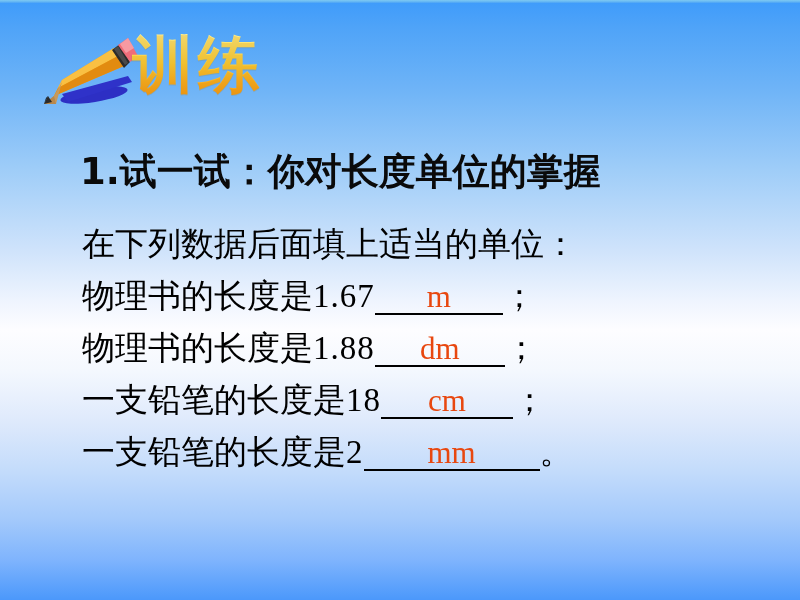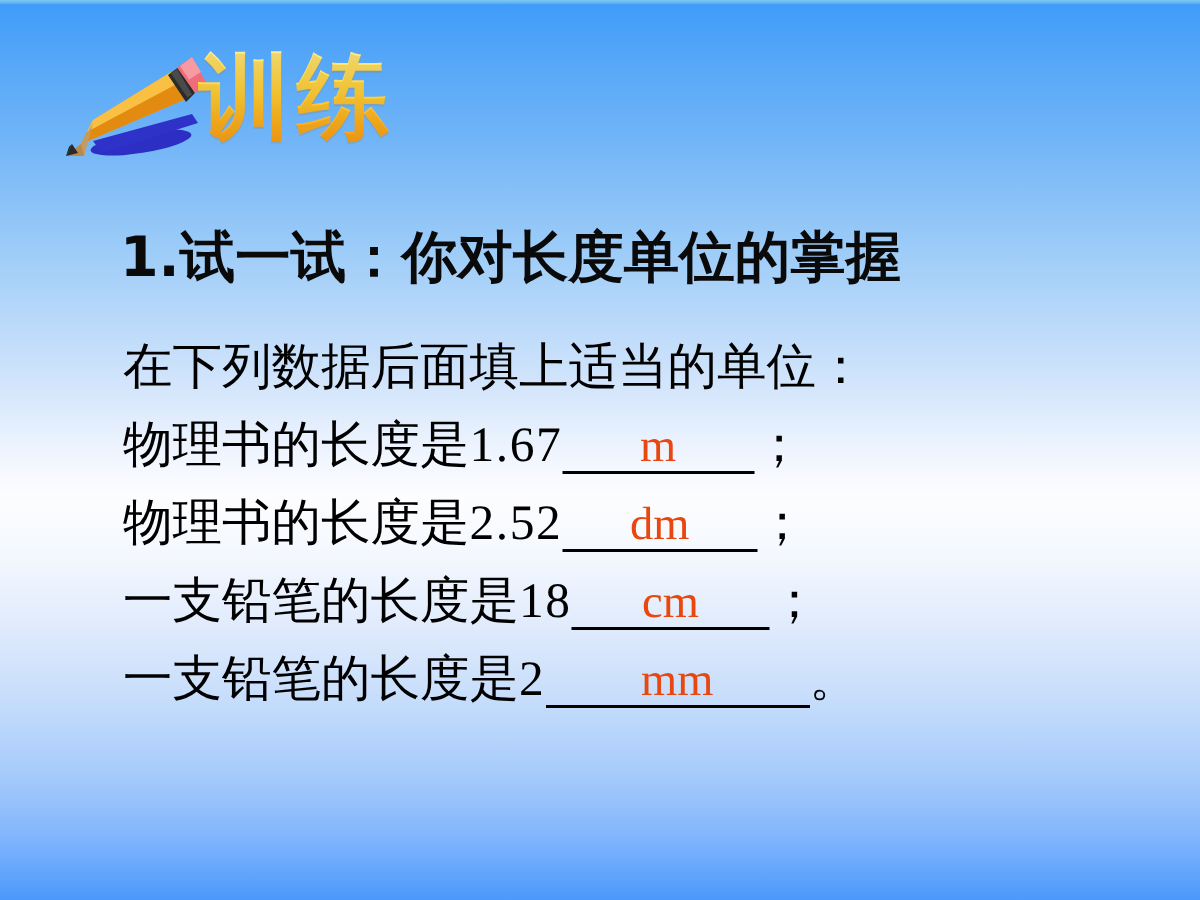--- a/index.html
+++ b/index.html
@@ -183,21 +183,21 @@
 
     <div class="body-line">
       <span class="zh">在下列数据后面填上适当的单位：</span>
     </div>
 
     <div class="body-line">
       <span class="zh">物理书的长度是</span><span class="num">1.67</span><span class="blank blank-w1"><span class="answer">m</span></span><span class="punct">；</span>
     </div>
 
     <div class="body-line">
-      <span class="zh">物理书的长度是</span><span class="num">2.52</span><span class="blank blank-w2"><span class="answer">dm</span></span><span class="punct">；</span>
+      <span class="zh">物理书的长度是</span><span class="num">1.88</span><span class="blank blank-w2"><span class="answer">dm</span></span><span class="punct">；</span>
     </div>
 
     <div class="body-line">
       <span class="zh">一支铅笔的长度是</span><span class="num">18</span><span class="blank blank-w3"><span class="answer">cm</span></span><span class="punct">；</span>
     </div>
 
     <div class="body-line">
       <span class="zh">一支铅笔的长度是</span><span class="num">2</span><span class="blank blank-w4"><span class="answer">mm</span></span><span class="punct">。</span>
     </div>
 

